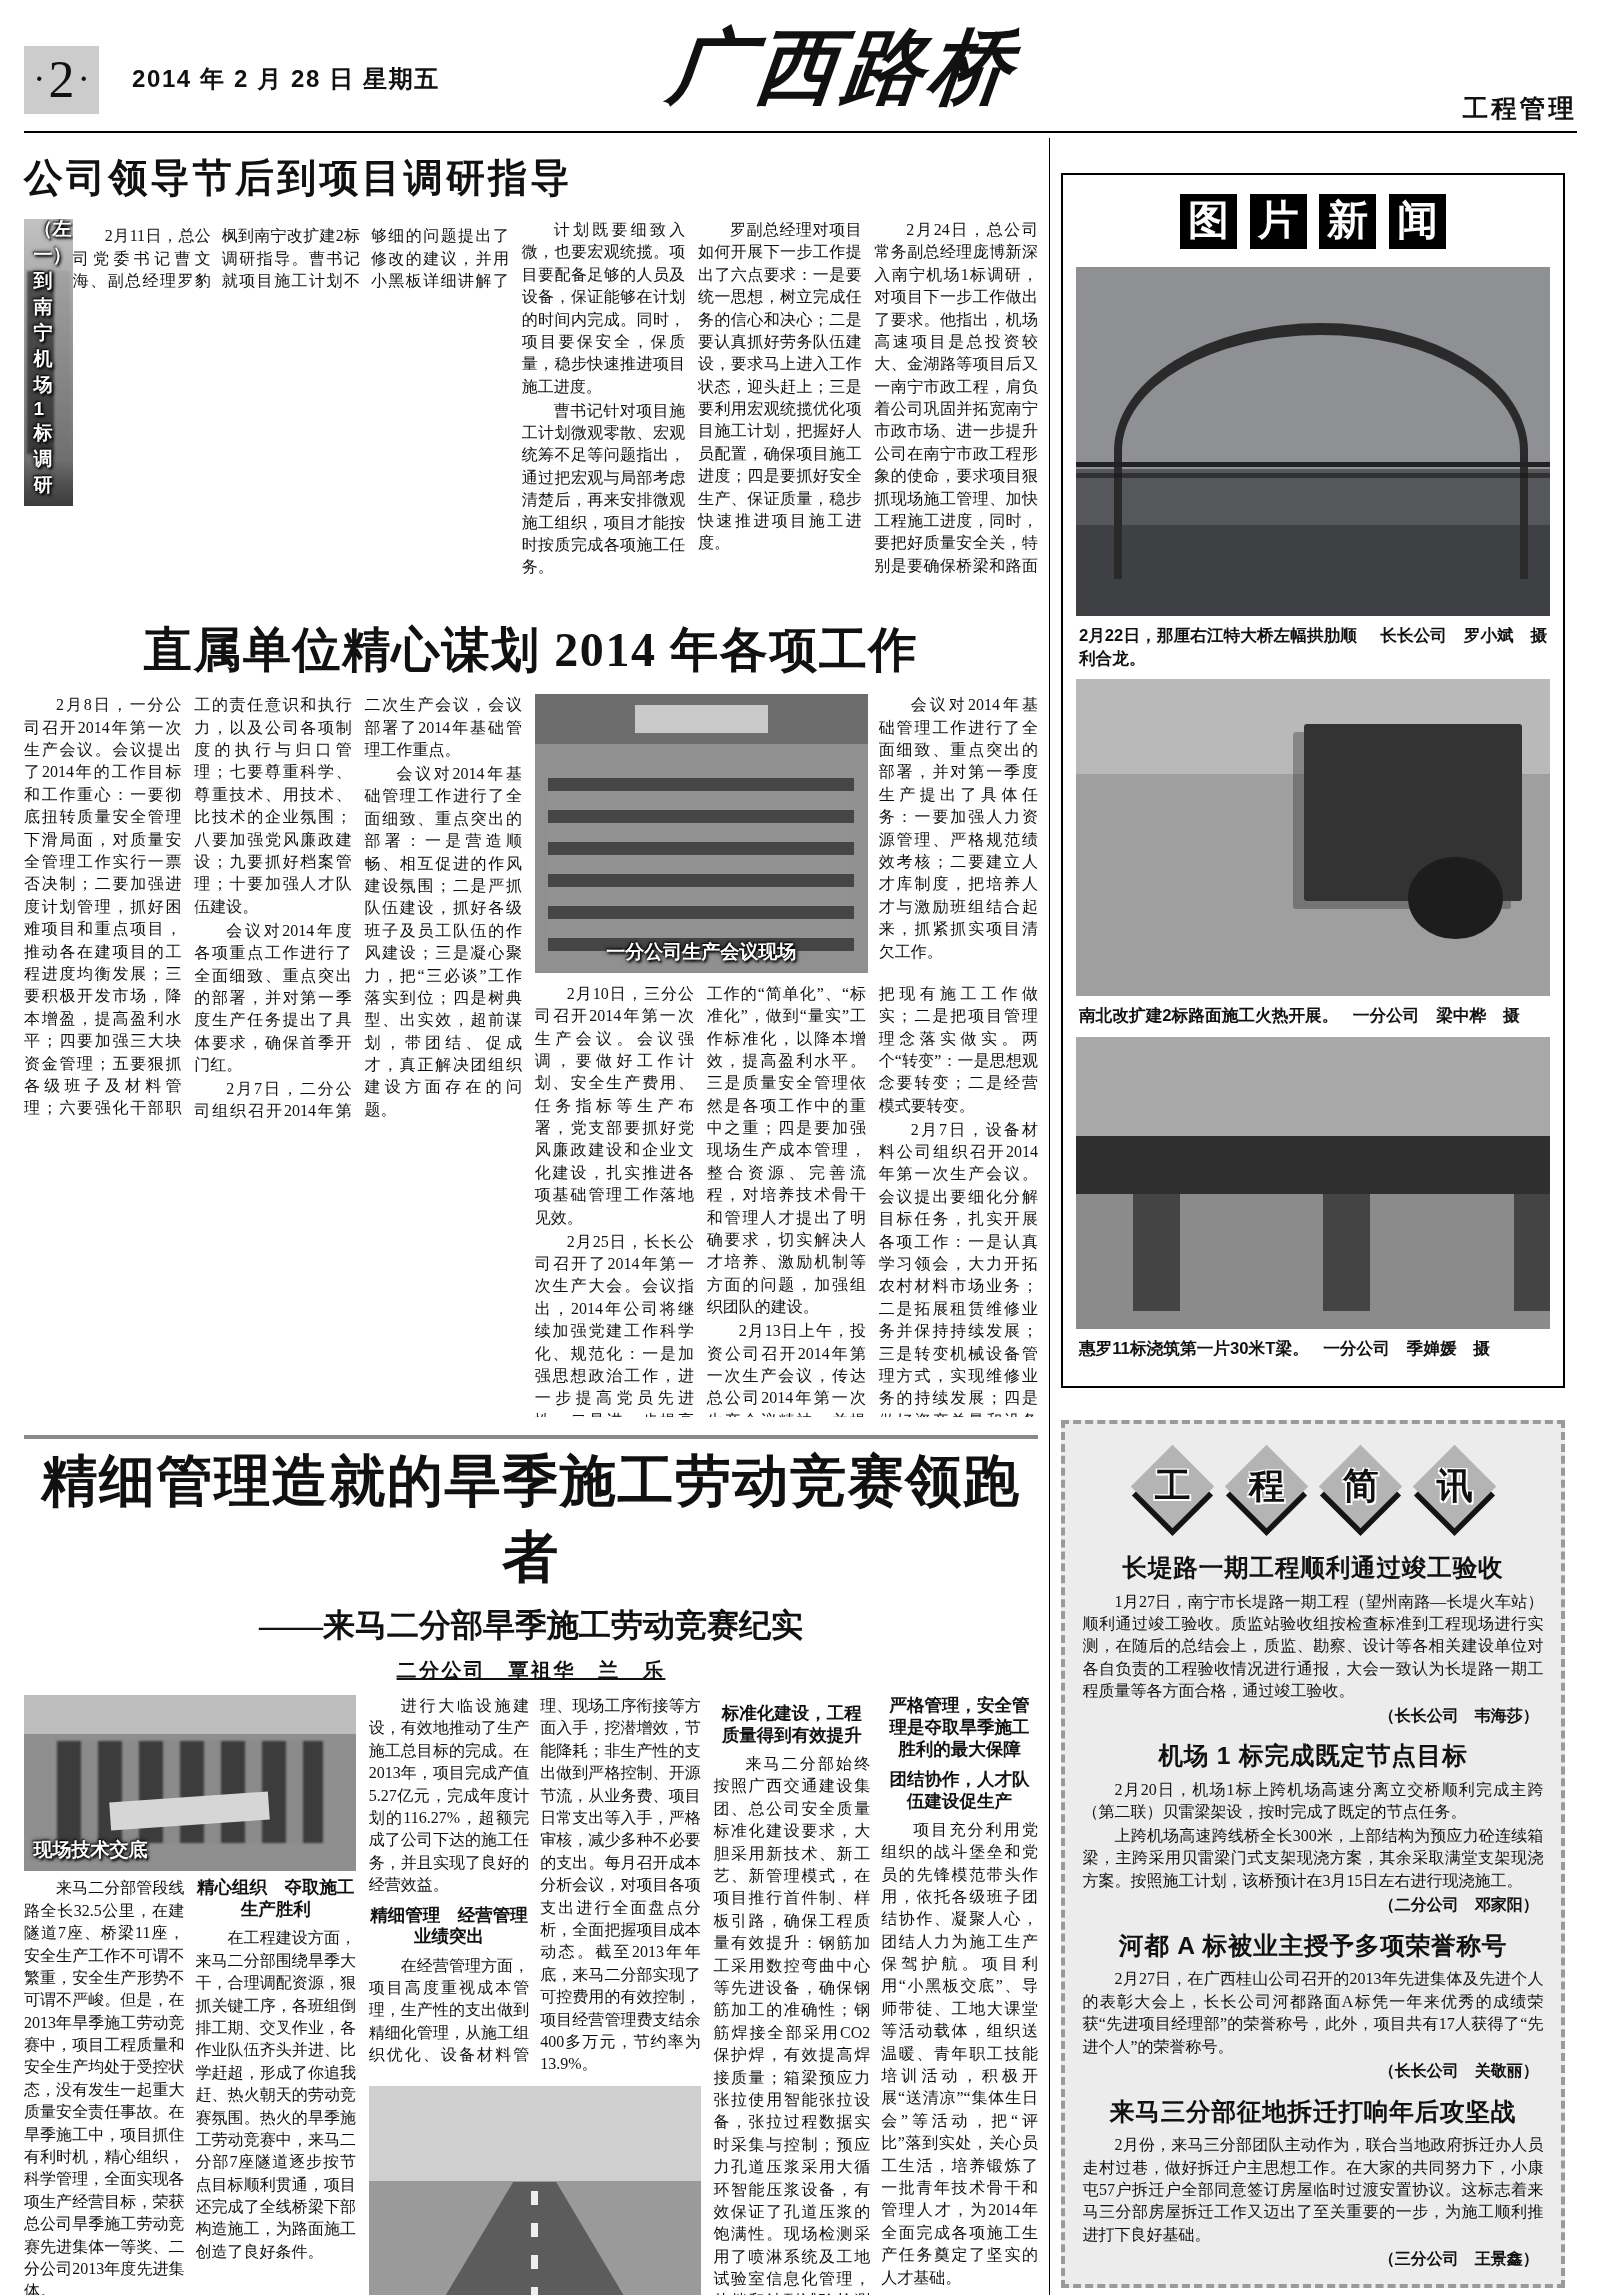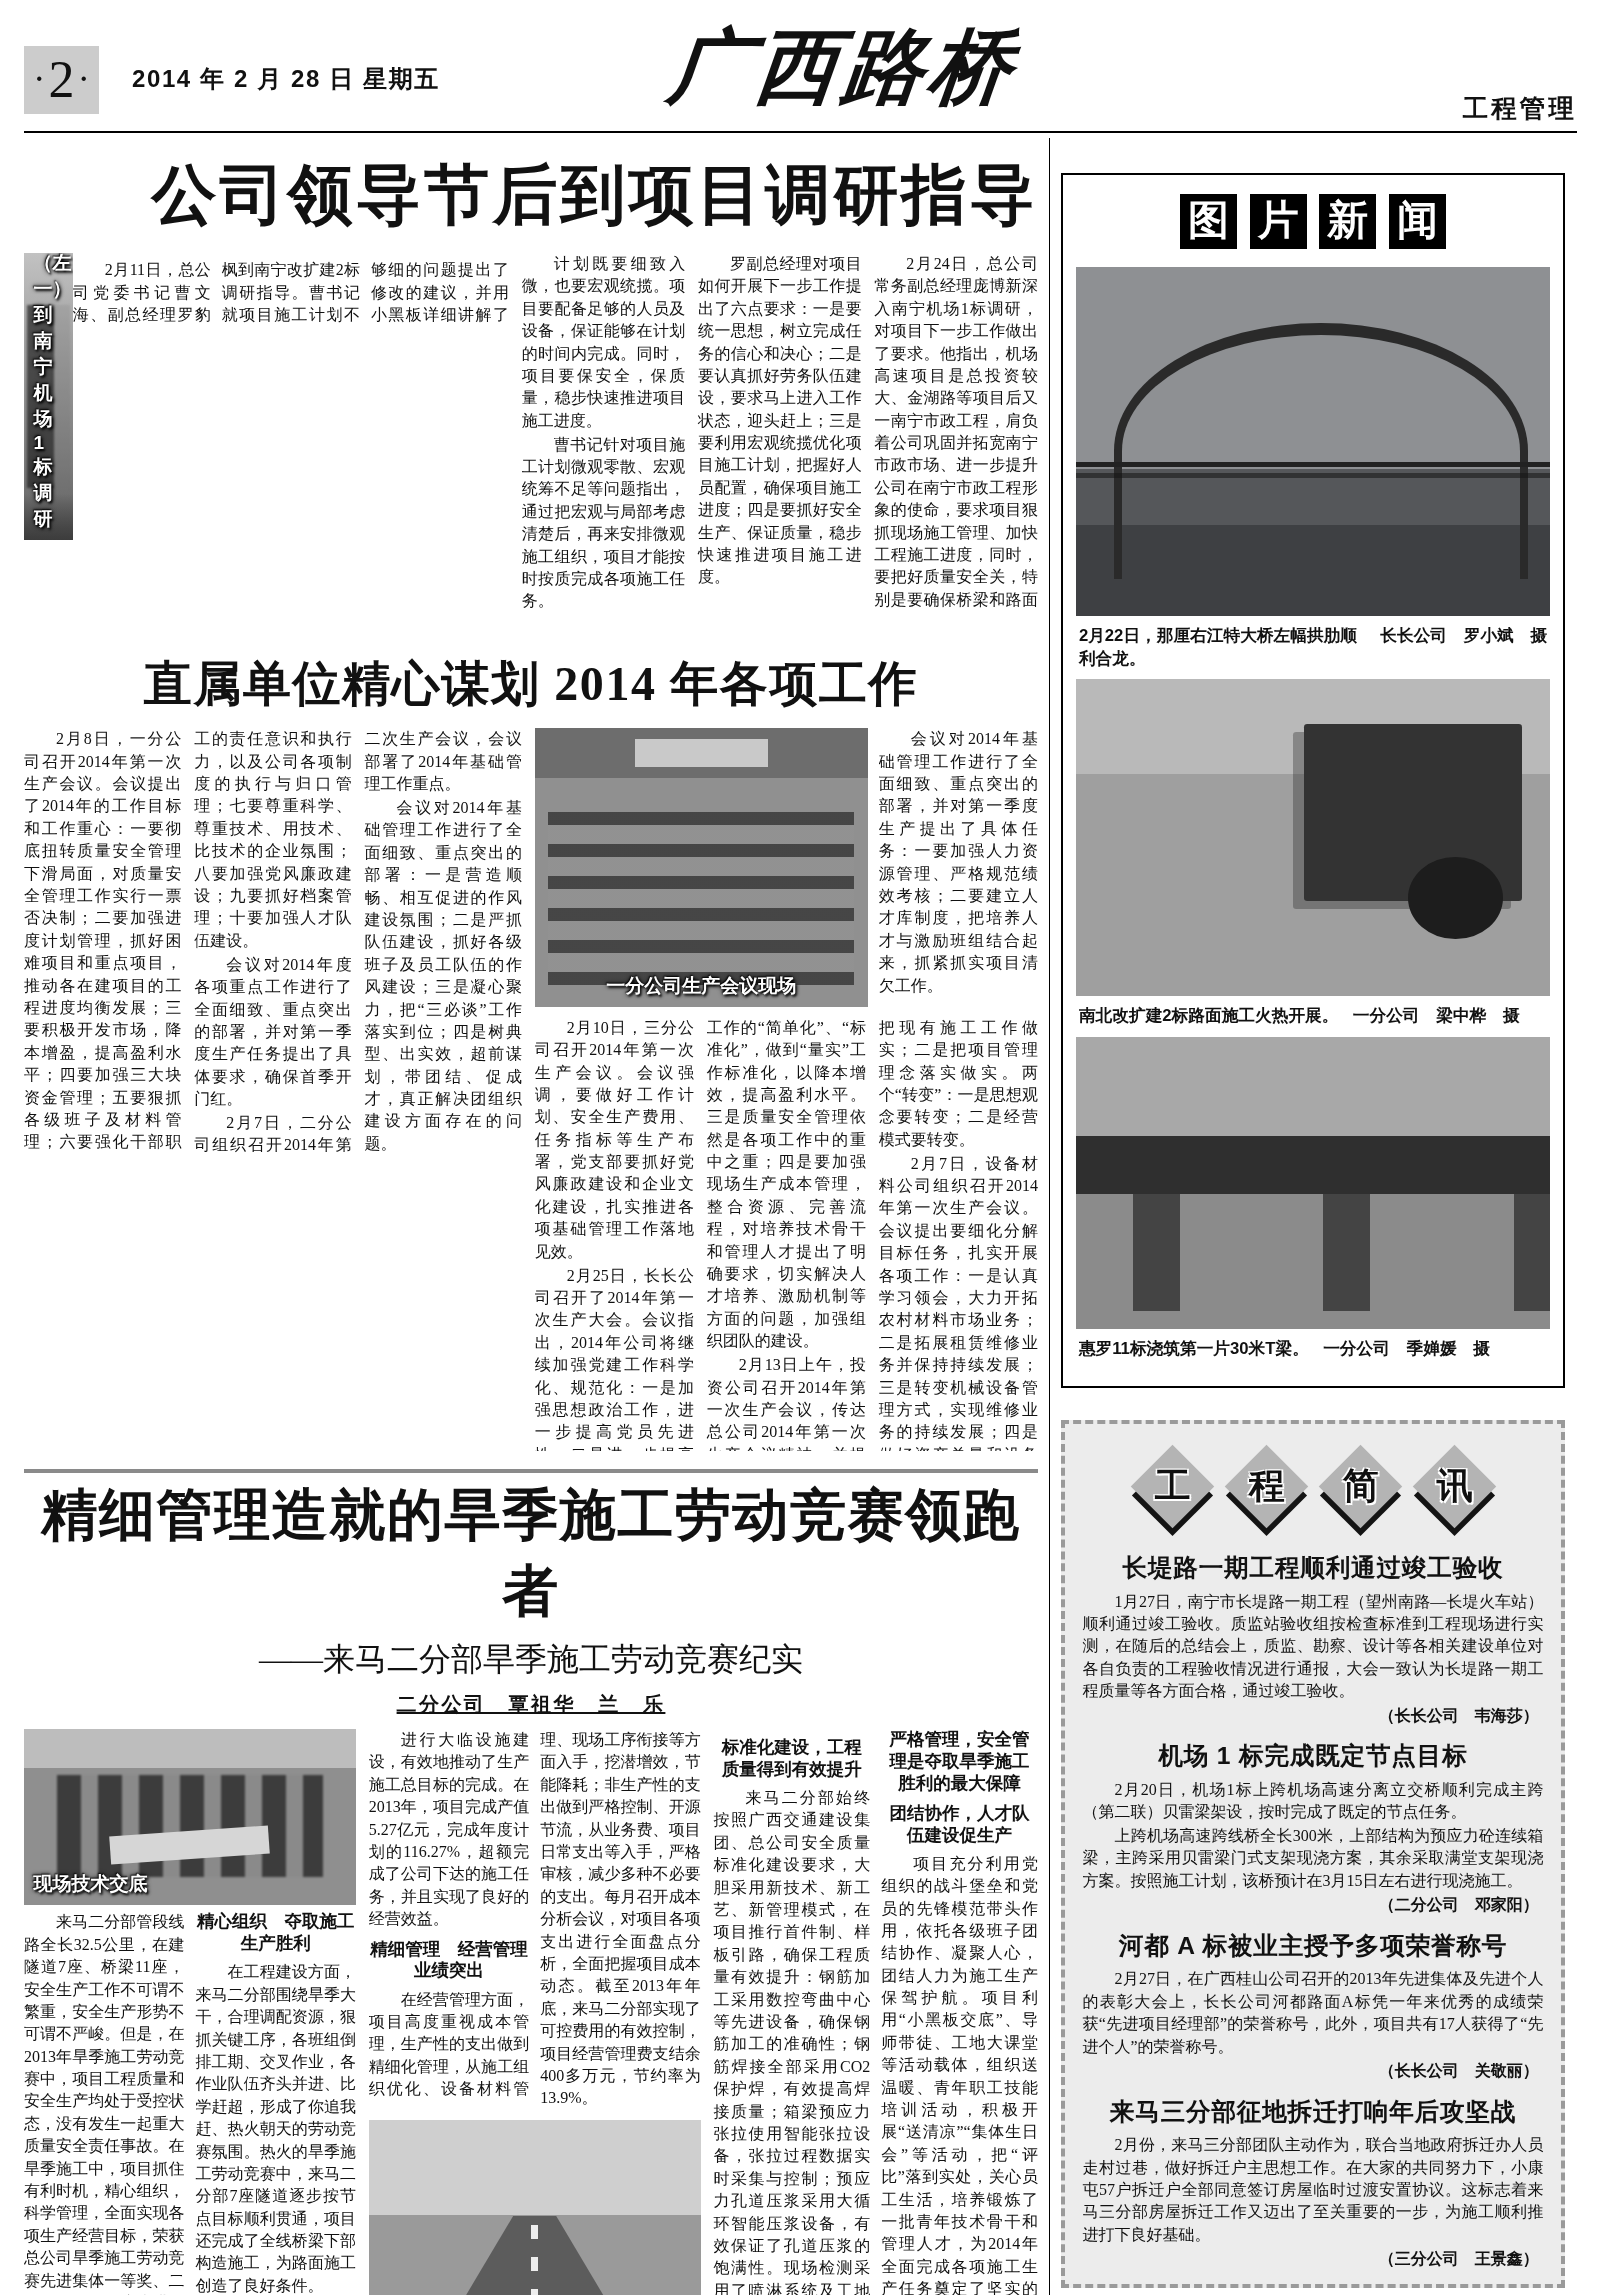--- a/index.html
+++ b/index.html
@@ -70,22 +70,22 @@
   .p-road::after { left:49%; top:44%; width:2%; height:56%;
     background:repeating-linear-gradient(180deg,#eee 0 14.3px,transparent 14.3px 32px); }
   .photo-cap-overlay {
     position:absolute; left:9.5px; right:9.5px; bottom:8px; z-index:3;
     color:#fff; font-family:"Liberation Sans",sans-serif; font-weight:900; font-size:19px;
     text-shadow:1.6px 1.6px 2.4px #000,-0.8px -0.8px 1.6px #000,0 0 4.8px #000;
   }
   .cap-center { text-align:center; }
 
   
-  .a1-headline { font-family:"Liberation Sans",sans-serif; font-weight:900; font-size:65px;
-    text-align:right; letter-spacing:3.2px; margin:12.7px 0 14.3px; }
+  .a1-headline { font-family:"Liberation Sans",sans-serif; font-weight:900; font-size:39px;
+    text-align:left; letter-spacing:3.2px; margin:12.7px 0 14.3px; }
   .a1-body { display:flex; gap:12.7px; height:378px; }
   .a1-left { width:485px; display:flex; flex-direction:row; }
   .a1-photo { height:287px; }
   .a1-under { margin-top:6.3px; height:79px; column-count:3; column-gap:11px; overflow:hidden; }
   .a1-right { flex:1; column-count:3; column-gap:12.7px; overflow:hidden; }
 
   
   .a2-headline { font-family:"Liberation Serif",serif; font-weight:900; font-size:48px;
     text-align:center; letter-spacing:1.6px; margin:20.6px 0 12.7px; }
   .a2-body { display:flex; gap:12.7px; height:723px; }
@@ -94,21 +94,21 @@
   .a2-toprow { display:flex; gap:11px; height:279px; }
   .a2-photo { width:333px; height:279px; }
   .a2-midcol { flex:1; overflow:hidden; }
   .a2-bottomcols { flex:1; margin-top:9.5px; column-count:3; column-gap:12.7px; overflow:hidden; }
 
   .sep-rule { border-top:4px solid #8a8a8a; margin:17.5px 0 4.8px; }
 
   
   .a3-headline { font-family:"Liberation Serif",serif; font-weight:900; font-size:56px;
     text-align:center; letter-spacing:1.6px; margin:0 0 8px; }
-  .a3-subhead { text-align:center; font-size:32px; font-weight:normal; margin-bottom:9.5px; }
+  .a3-subhead { text-align:center; font-size:32px; font-weight:bold; margin-bottom:9.5px; }
   .a3-byline { text-align:center; font-family:"Liberation Sans",sans-serif; font-weight:900; font-size:20px; margin-bottom:11px; letter-spacing:2.4px;text-decoration:underline; }
   .a3-body { display:flex; gap:12.7px; height:671px; }
   .a3-colA { width:332px; display:flex; flex-direction:column; }
   .a3-photo1 { height:176px; }
   .a3-colA-text { margin-top:6.3px; flex:1; column-count:2; column-gap:11px; overflow:hidden; }
   .a3-colB { width:332px; display:flex; flex-direction:column; }
   .a3-colB-text { height:385px; column-count:2; column-gap:11px; overflow:hidden; }
   .a3-photo2 { height:238px; margin-top:6.3px; }
   .a3-colC { flex:1; column-count:2; column-gap:11px; overflow:hidden; }
 

